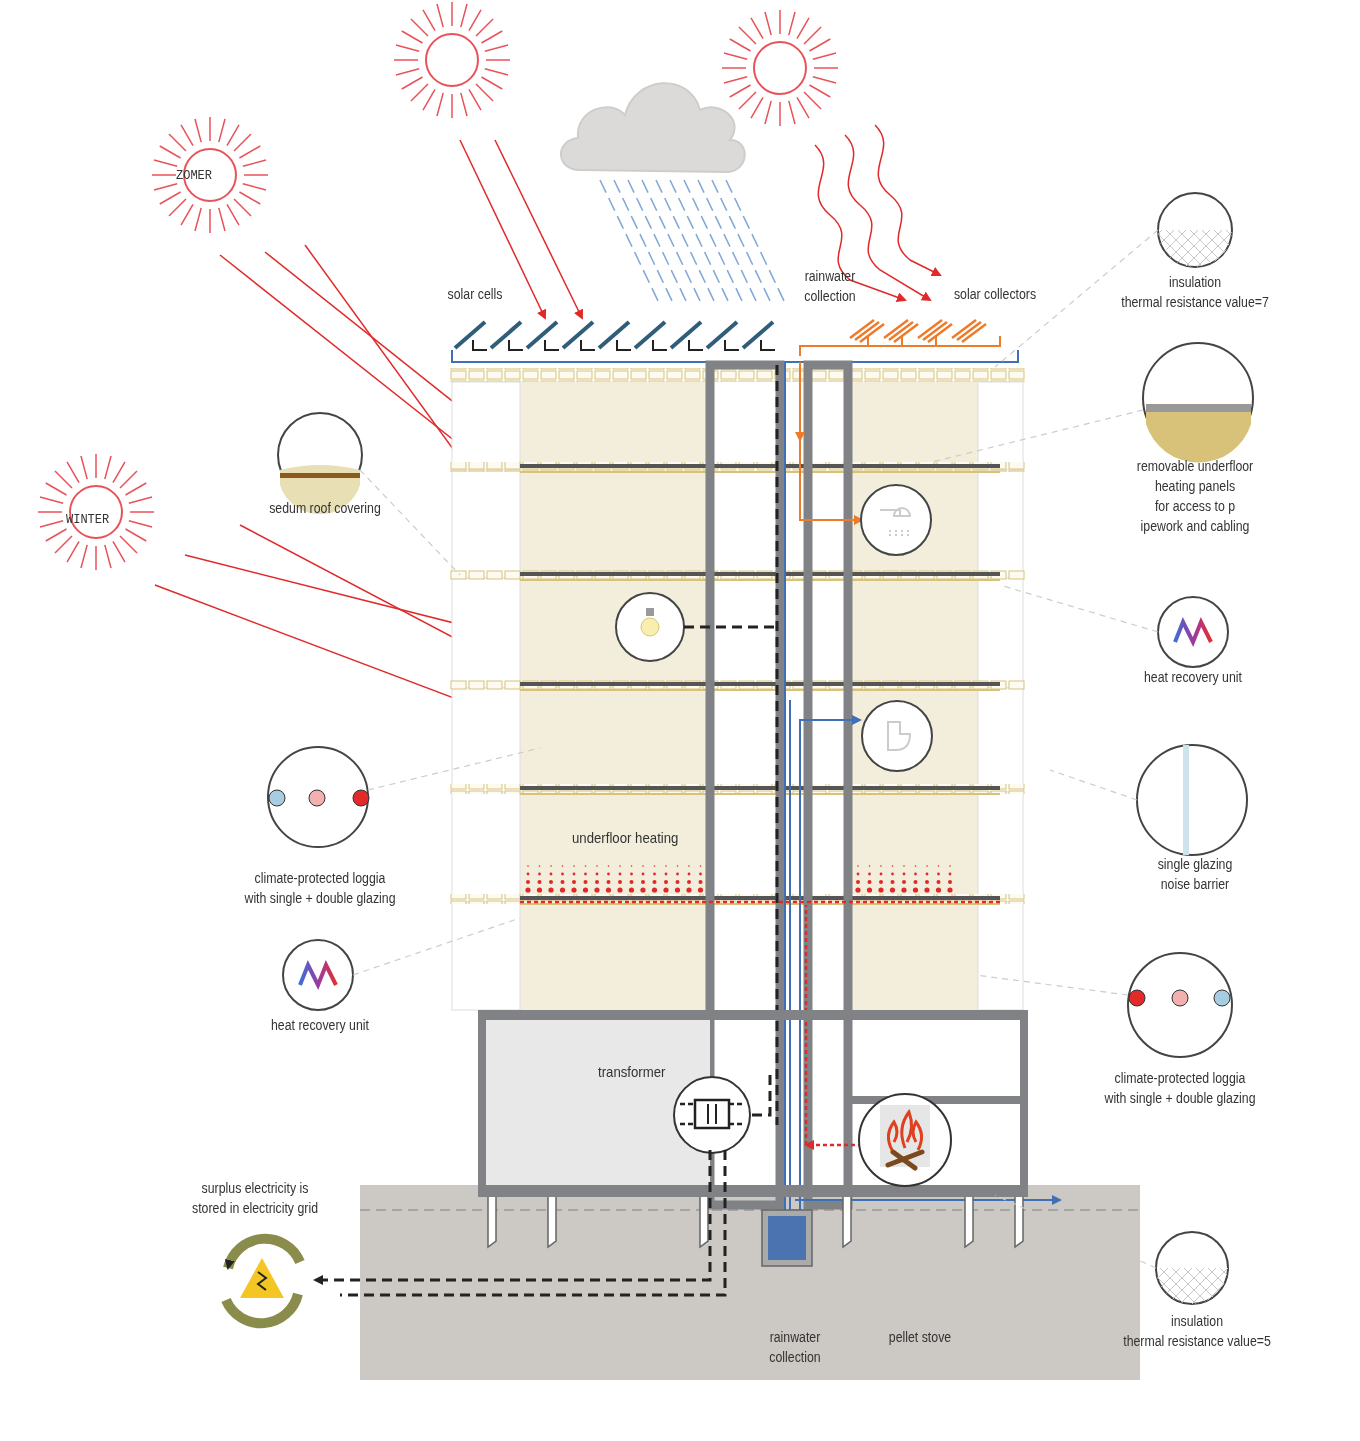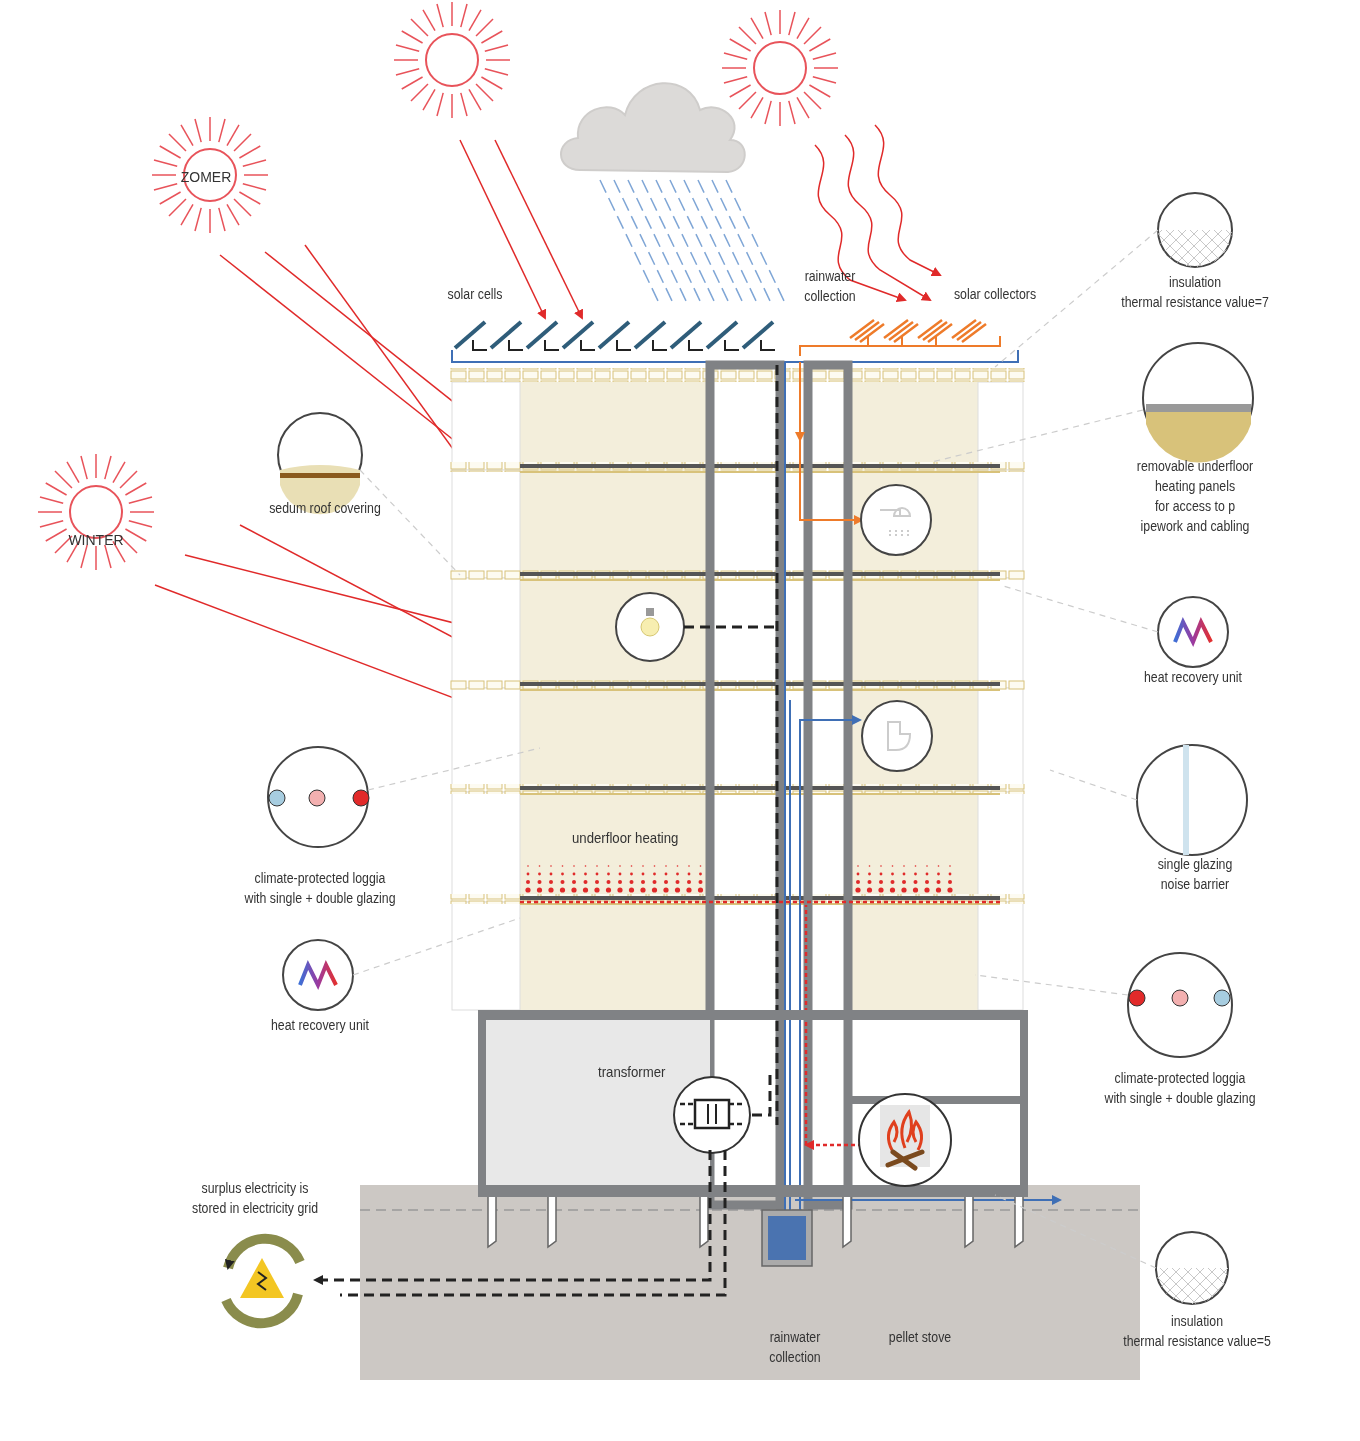--- a/index.html
+++ b/index.html
@@ -1,20 +1,20 @@
 <!DOCTYPE html>
 <html><head>
 <meta charset="utf-8">
 <style>
   html, body { margin: 0; padding: 0; background: #ffffff; }
   body { width: 1360px; height: 1441px; position: relative; overflow: hidden; font-family: "Liberation Sans", sans-serif; }
   #diagram { position: absolute; left: 0; top: 0; width: 1360px; height: 1441px; }
   .lbl { position: absolute; font-family: "Liberation Sans", sans-serif; font-size: 14px; color: #333; text-align: center; line-height: 20px; white-space: nowrap; transform: scaleX(0.88); transform-origin: center top; }
   .lbl .line { display: block; }
-  .sun-lbl { position: absolute; font-size: 14px; color: #333; text-align: center; width: 60px; font-family: Liberation Sans, sans-serif; }
+  .sun-lbl { position: absolute; font-size: 12px; color: #333; width: 60px; font-family: Liberation Mono, monospace; }
   .inroom { position: absolute; font-size: 15px; color: #333; white-space: nowrap; font-family: "Liberation Sans", sans-serif; transform: scaleX(0.88); transform-origin: left top; }
 </style>
 </head>
 <body>
 
 <svg id="diagram" xmlns="http://www.w3.org/2000/svg" width="1360" height="1441" viewBox="0 0 1360 1441">
   <defs>
     <marker id="arrRed" markerWidth="10" markerHeight="10" refX="8" refY="5" orient="auto" markerUnits="userSpaceOnUse">
       <path d="M0,0 L10,5 L0,10 z" fill="#e02a2a"></path>
     </marker>
@@ -482,21 +482,21 @@
     <line x1="1158" y1="230" x2="995" y2="367"></line>
     <line x1="1143" y1="410" x2="932" y2="462"></line>
     <line x1="1158" y1="632" x2="1000" y2="585"></line>
     <line x1="1137" y1="800" x2="1050" y2="770"></line>
     <line x1="1128" y1="995" x2="975" y2="975"></line>
     <line x1="1156" y1="1268" x2="995" y2="1195"></line>
   </g>
 </svg>
 
 <div class="sun-lbl" style="left:176px;top:169px;">ZOMER</div>
-<div class="sun-lbl" style="left:66px;top:532px;">WINTER</div>
+<div class="sun-lbl" style="left:66px;top:513px;">WINTER</div>
 
 <div class="lbl" style="left:430px;top:284px;width:90px;">
     <span class="line">solar cells</span>
   </div>
 <div class="lbl" style="left:780px;top:266px;width:100px;">
   <span class="line">rainwater</span>
   <span class="line">collection</span>
 </div>
 <div class="lbl" style="left:940px;top:284px;width:110px;">
     <span class="line">solar collectors</span>

